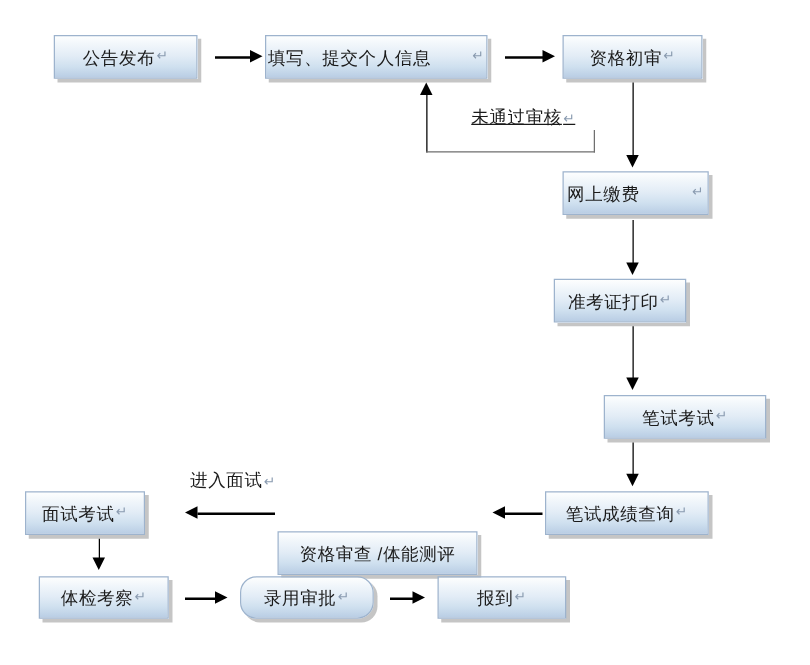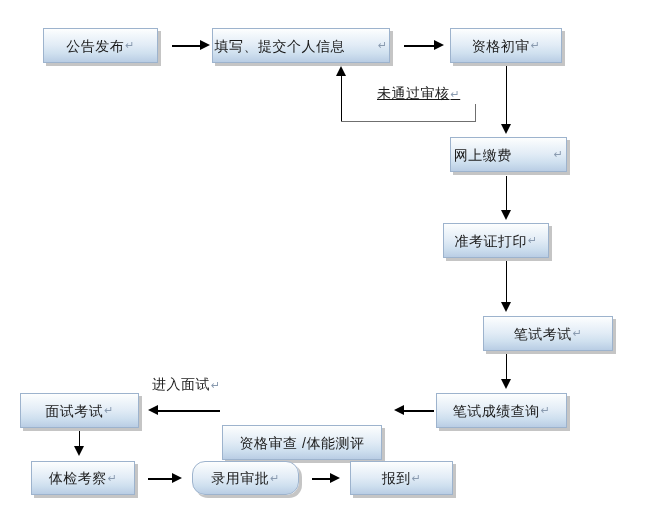--- a/index.html
+++ b/index.html
@@ -145,21 +145,21 @@
 
   <div class="node" style="left:436px; top:393px; width:131px; height:35px;">
     <span class="label">笔试成绩查询</span>
       <span class="pilcrow">↵</span>
   </div>
 
   <div class="node" style="left:222px; top:393px; width:160px; height:35px;margin-top:32px;">
     <span class="label">资格审查 /体能测评</span>
   </div>
 
-  <div class="node" style="left:20px; top:393px; width:119px; height:35px;">
+  <div class="node" style="left:20px; top:393px; width:96px; height:35px;">
     <span class="label">面试考试</span>
       <span class="pilcrow">↵</span>
   </div>
 
   <div class="node" style="left:31px; top:461px; width:104px; height:34px;">
     <span class="label">体检考察</span>
       <span class="pilcrow">↵</span>
   </div>
 
   <div class="node" style="left:192px; top:461px; width:107px; height:34px;border-radius:13px;">

